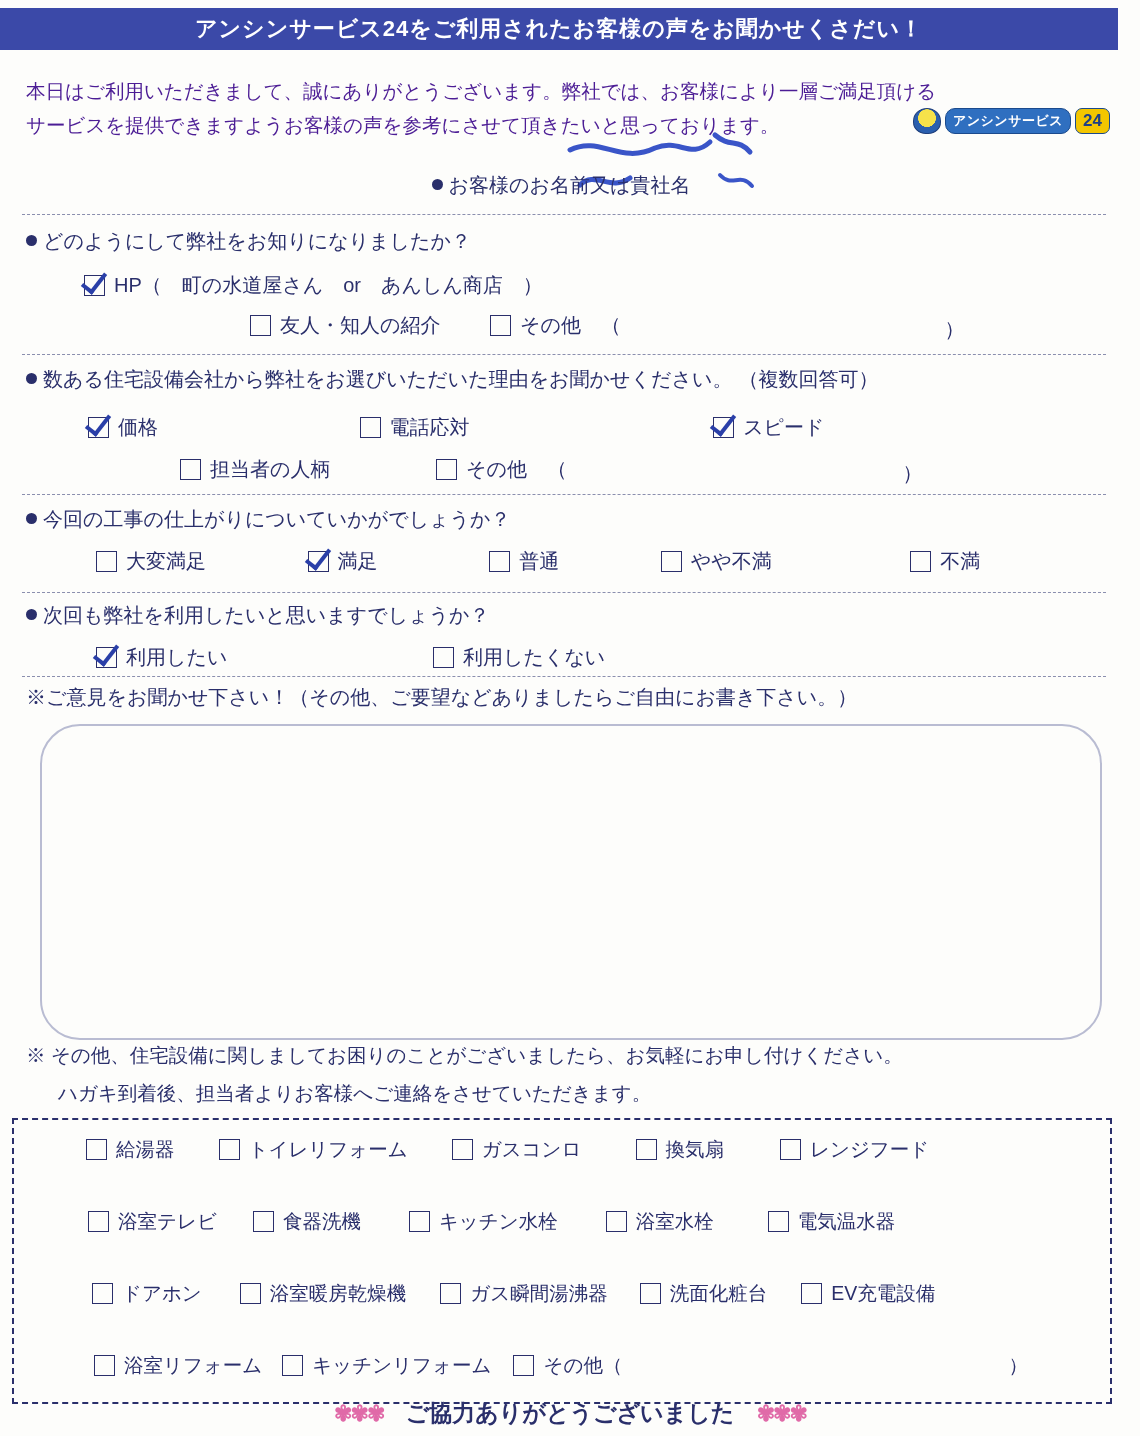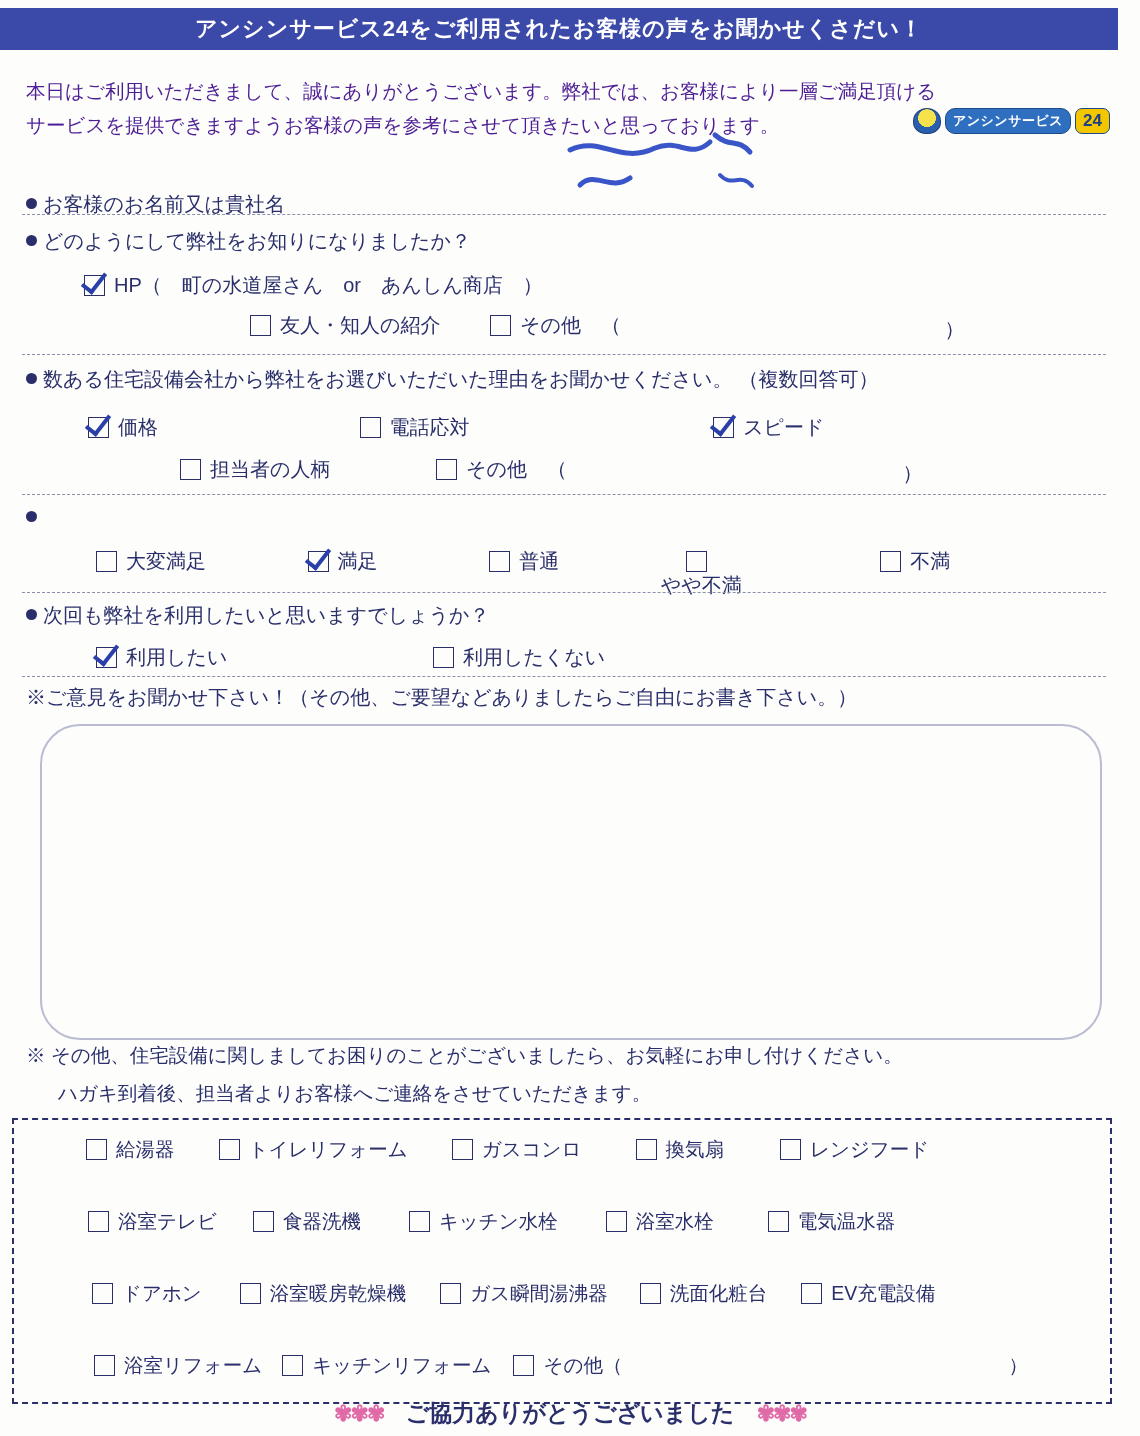--- a/index.html
+++ b/index.html
@@ -223,21 +223,21 @@
     <span class="logo-24">24</span>
   </div>
 
   <svg class="scribble" viewBox="0 0 230 80">
     <path d="M10 20 C40 5, 60 35, 95 18 C120 8, 130 30, 150 12" stroke="#3a55c8" stroke-width="5" fill="none" stroke-linecap="round"></path>
     <path d="M20 55 C35 40, 50 62, 70 48" stroke="#3a55c8" stroke-width="5" fill="none" stroke-linecap="round"></path>
     <path d="M155 5 C170 18, 178 8, 190 22" stroke="#3a55c8" stroke-width="5" fill="none" stroke-linecap="round"></path>
     <path d="M160 45 C172 58, 180 42, 192 56" stroke="#3a55c8" stroke-width="4" fill="none" stroke-linecap="round"></path>
   </svg>
 
-  <div class="q" style="top:191px;">
+  <div class="q" style="top:172px;text-align:center;">
     <span class="bullet"></span><span class="q-label">お客様のお名前又は貴社名</span>
   </div>
   <div class="dashline" style="top:214px;"></div>
 
   <div class="q" style="top:228px;">
     <span class="bullet"></span><span class="q-label">どのようにして弊社をお知りになりましたか？</span>
   </div>
   <div class="q" style="top:272px; left:84px;">
     <span class="opt">
       <span class="cb checked"></span>
@@ -281,36 +281,36 @@
     </span>
     <span class="opt" style="margin-left:100px;">
       <span class="cb"></span>
       <span>その他　（</span>
     </span>
     <span class="paren" style="margin-left:330px;">）</span>
   </div>
   <div class="dashline" style="top:494px;"></div>
 
   <div class="q" style="top:506px;">
-    <span class="bullet"></span>
+    <span class="bullet"></span><span class="q-label">今回の工事の仕上がりについていかがでしょうか？</span>
   </div>
   <div class="q" style="top:548px; left:96px;">
     <span class="opt">
       <span class="cb"></span>
       <span>大変満足</span>
     </span>
     <span class="opt" style="margin-left:96px;">
       <span class="cb checked"></span>
       <span>満足</span>
     </span>
     <span class="opt" style="margin-left:106px;">
       <span class="cb"></span>
       <span>普通</span>
     </span>
-    <span class="opt" style="margin-left:96px;flex-direction:column;">
+    <span class="opt" style="margin-left:96px;">
       <span class="cb"></span>
       <span>やや不満</span>
     </span>
     <span class="opt" style="margin-left:96px;padding-left:37px;">
       <span class="cb"></span>
       <span>不満</span>
     </span>
   </div>
   <div class="dashline" style="top:592px;"></div>
 

